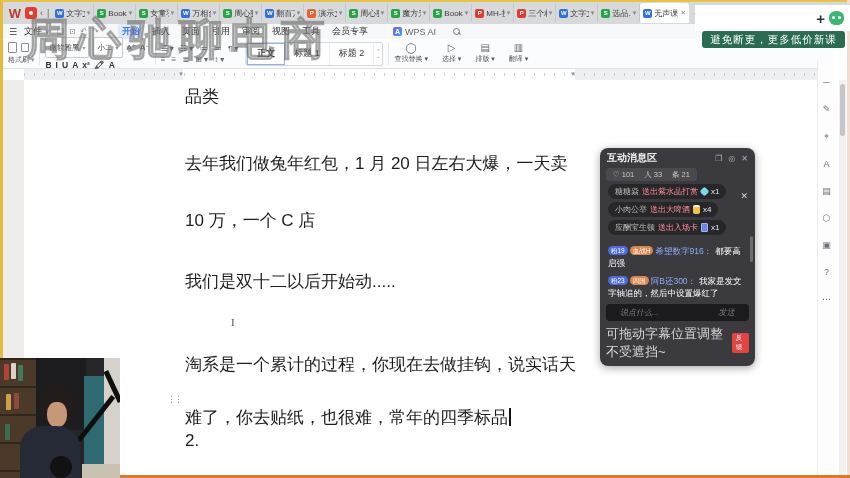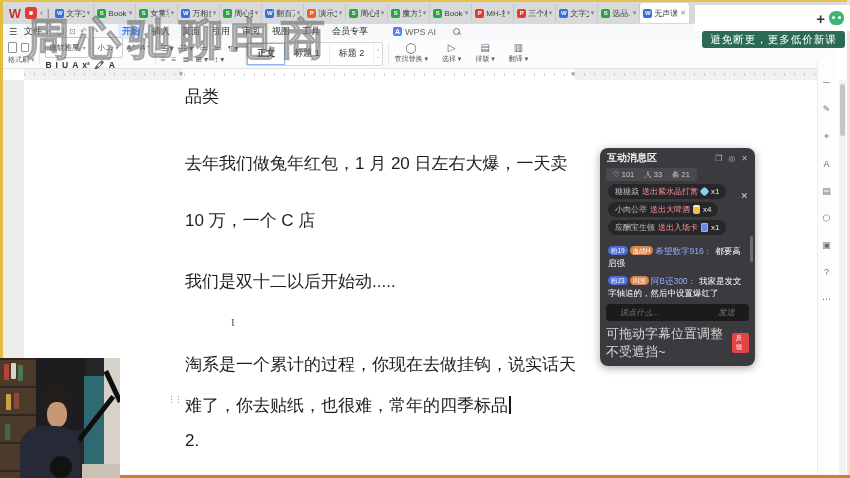--- a/index.html
+++ b/index.html
@@ -72,21 +72,21 @@
   .gutter { position:absolute; left:3px; top:80px; width:21px; bottom:3px; background:#efecec; }
   .page { position:absolute; left:24px; top:80px; right:15px; bottom:3px; background:#fff; }
   .doc-content { position:absolute; left:185px; top:80px; width:400px; height:394px; z-index:4; }
   .doc-line { position:absolute; left:0; font-size:17px; color:#1e1e1e; white-space:nowrap;
               font-family:"Liberation Sans","DejaVu Sans",sans-serif; }
   .doc-line:nth-child(1){ top:5px; }
   .doc-line:nth-child(2){ top:72px; }
   .doc-line:nth-child(3){ top:129px; }
   .doc-line:nth-child(4){ top:190px; }
   .doc-line:nth-child(5){ top:273px; }
-  .doc-line:nth-child(6){ top:314px; }
+  .doc-line:nth-child(6){ top:326px; }
   .doc-line:nth-child(7){ top:351px; }
   .caret { display:inline-block; width:2px; height:18px; background:#111; vertical-align:-3px; margin-left:1px; }
   .ibeam { position:absolute; left:231px; top:316px; color:#555; font-size:11px; font-family:"Liberation Serif",serif; z-index:4; }
   .drag-handle { position:absolute; left:167px; top:394px; color:#9aa0a6; font-size:9px; letter-spacing:-2px; z-index:4; }
 
   
   .side-rail { position:absolute; right:15px; top:60px; width:18px; bottom:3px; background:#fdfdfd; border-left:1px solid #ededed; z-index:6; }
   .rail-ico { display:block; text-align:center; color:#6b6f76; font-size:9px; margin-top:17px; }
   .vscroll { position:absolute; right:4px; top:80px; width:7px; bottom:3px; background:#f1f1f2; z-index:6; }
   .vthumb { position:absolute; left:1px; top:4px; width:5px; height:52px; background:#c3c5c8; border-radius:3px; }

